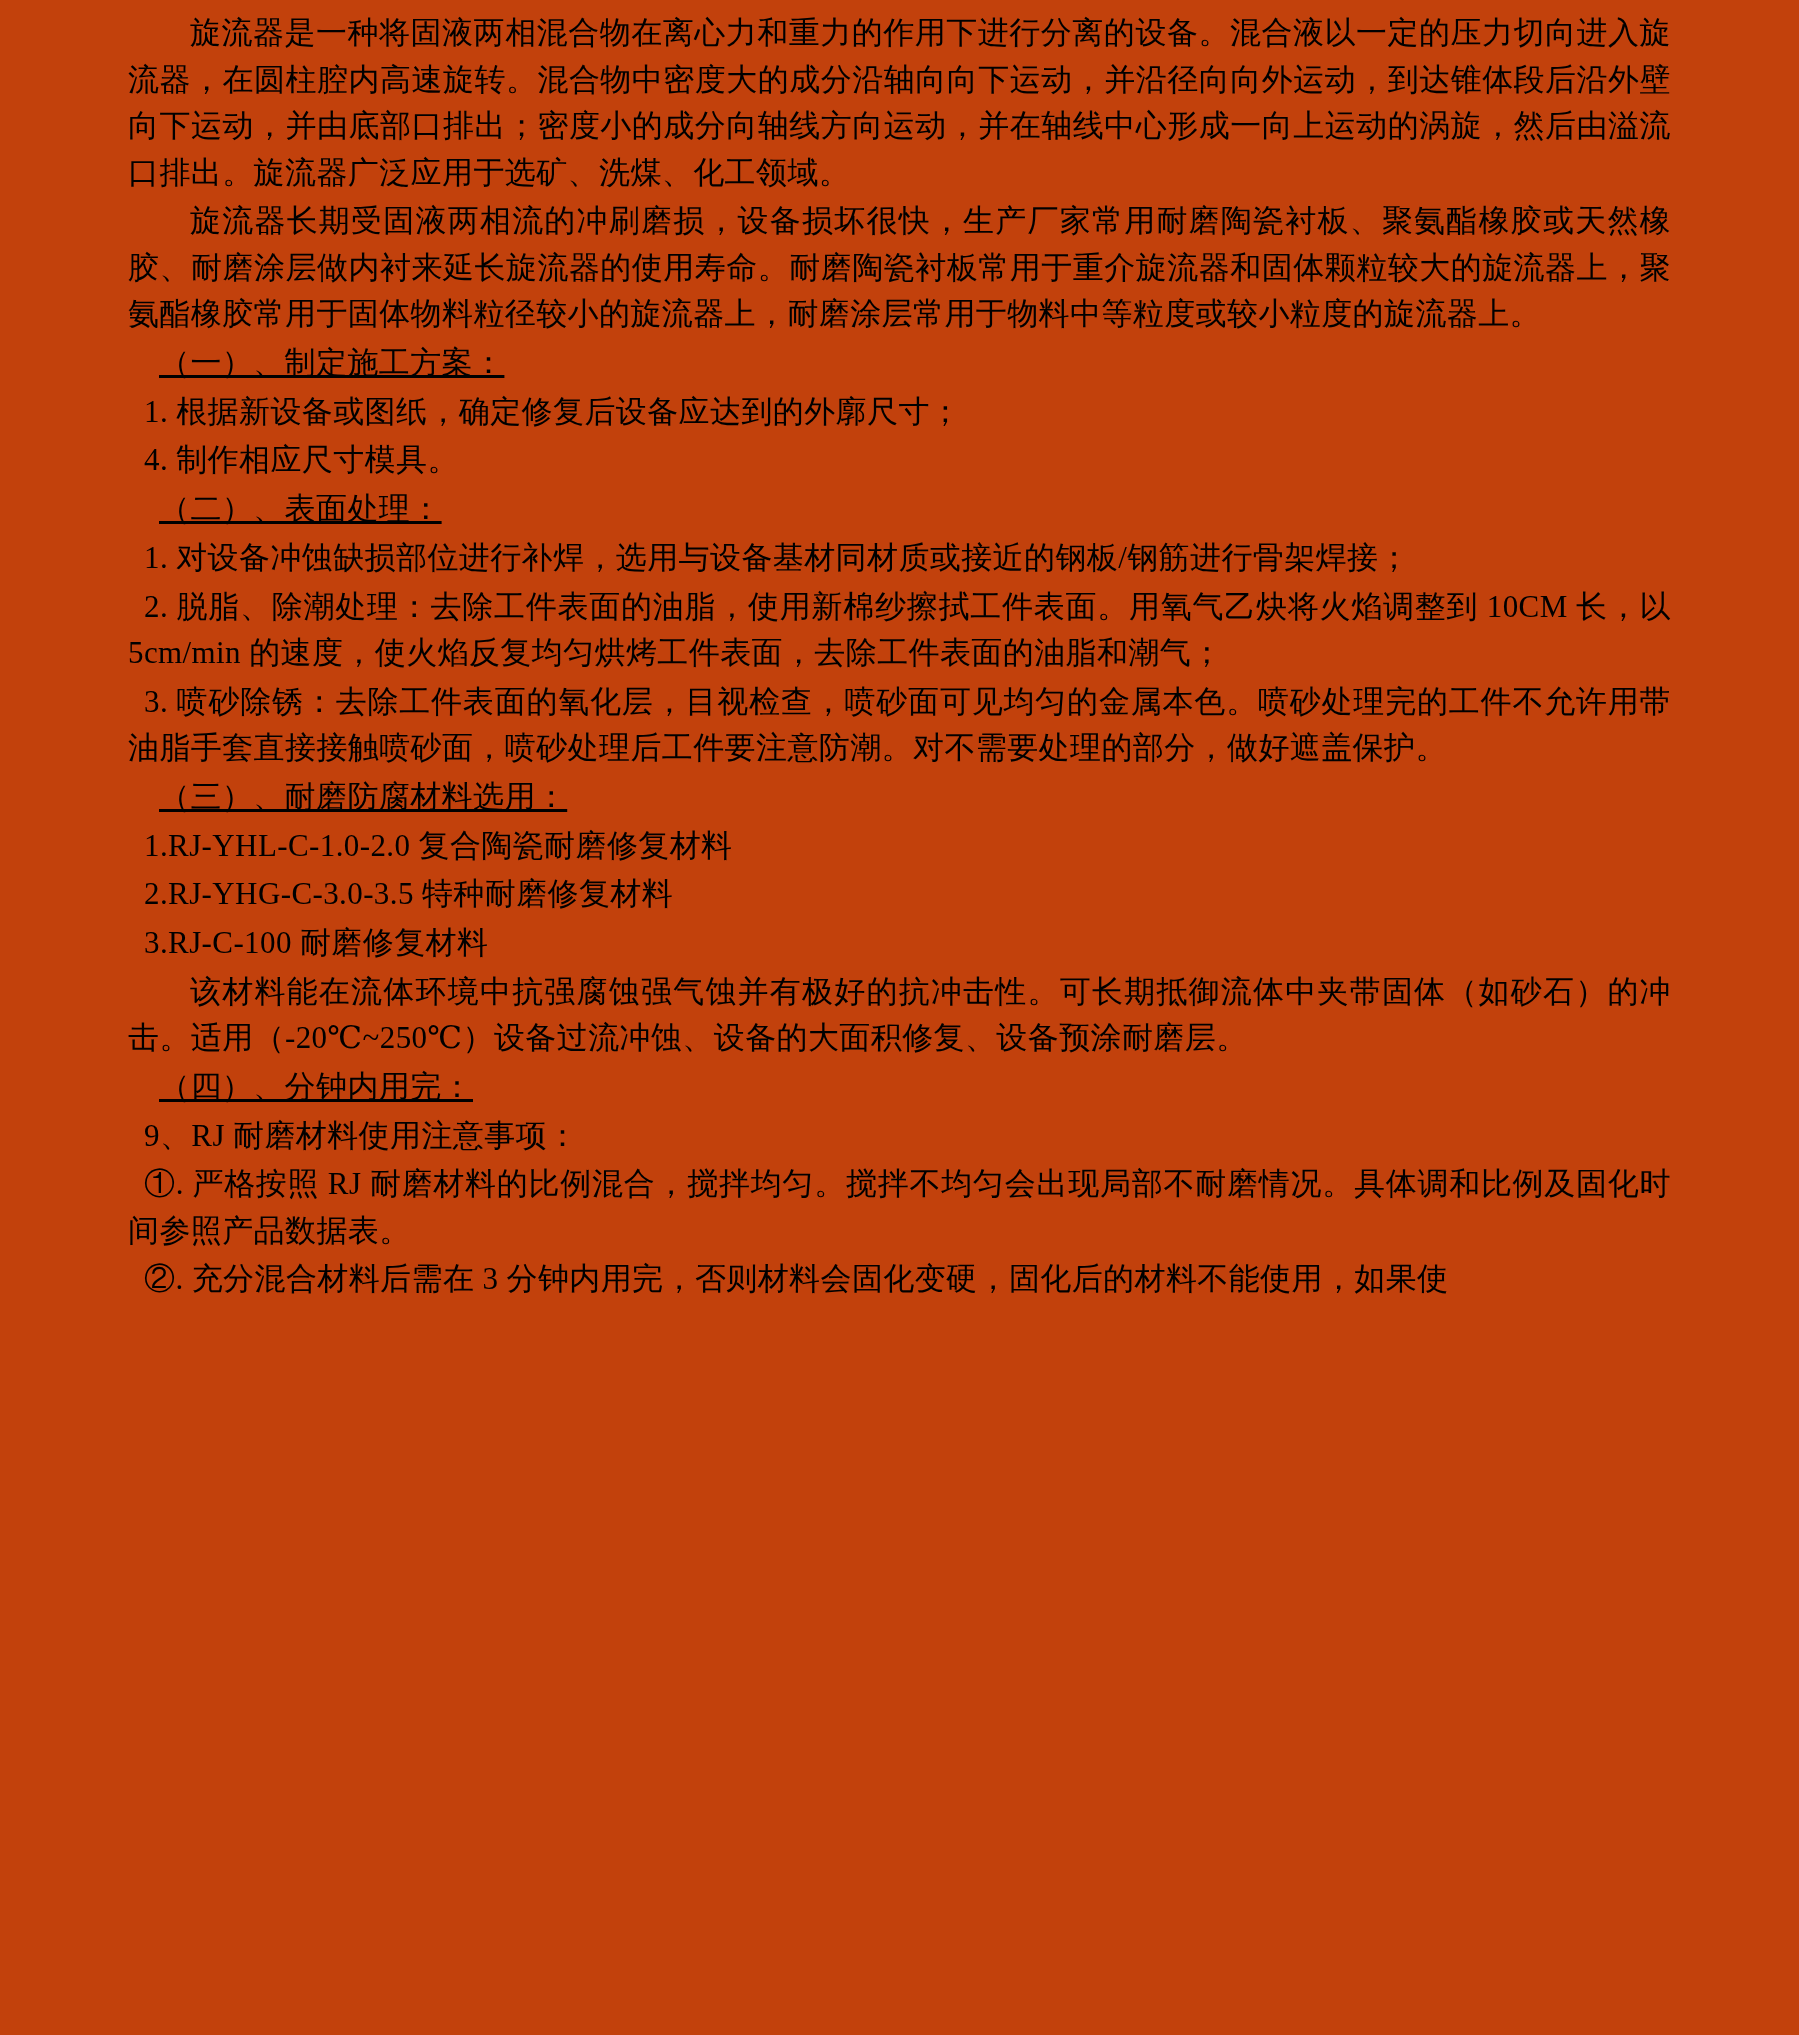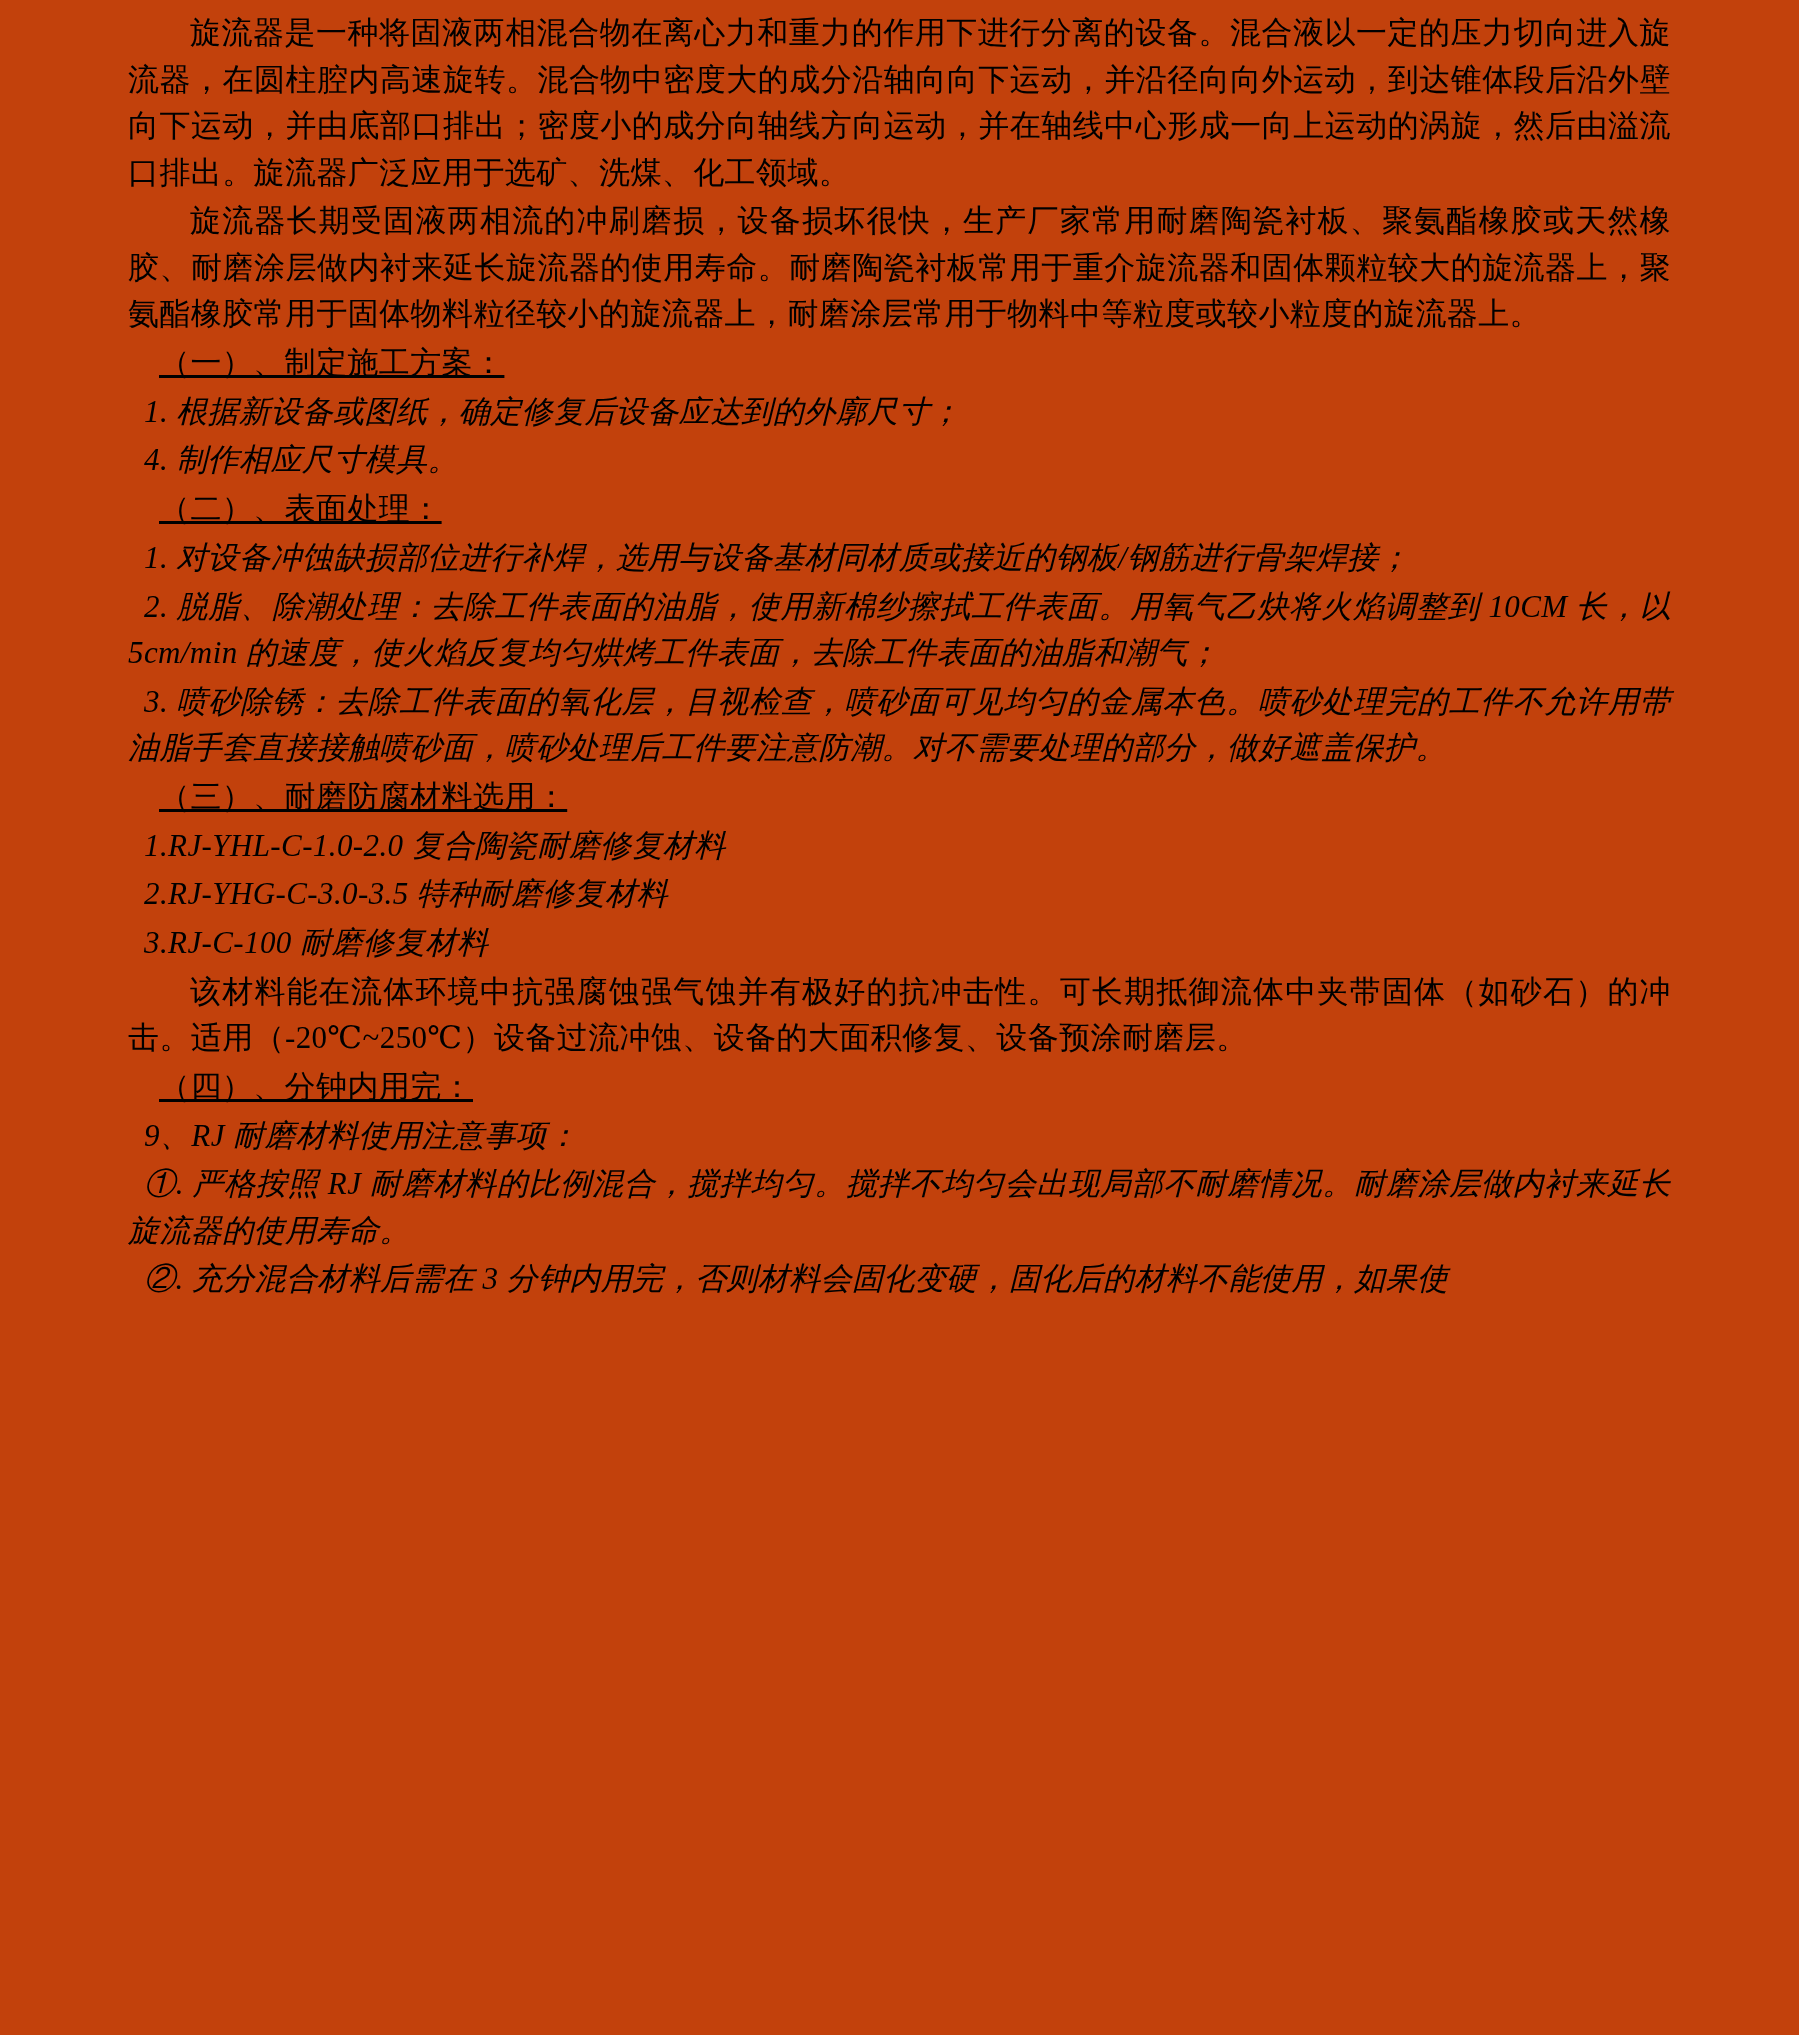--- a/index.html
+++ b/index.html
@@ -32,21 +32,20 @@
   }
   .indent2 {
     text-indent: 62px;
   }
   .indent1 {
     text-indent: 31px;
     text-decoration: underline;
   }
   .indent-half {
     text-indent: 16px;
-    font-style: italic;
   }
 </style>
 </head>
 <body>
 
 <div class="page">
   <div class="doc">
 
     <p class="indent2">旋流器是一种将固液两相混合物在离心力和重力的作用下进行分离的设备。混合液以一定的压力切向进入旋流器，在圆柱腔内高速旋转。混合物中密度大的成分沿轴向向下运动，并沿径向向外运动，到达锥体段后沿外壁向下运动，并由底部口排出；密度小的成分向轴线方向运动，并在轴线中心形成一向上运动的涡旋，然后由溢流口排出。旋流器广泛应用于选矿、洗煤、化工领域。</p>
     <p class="indent2">旋流器长期受固液两相流的冲刷磨损，设备损坏很快，生产厂家常用耐磨陶瓷衬板、聚氨酯橡胶或天然橡胶、耐磨涂层做内衬来延长旋流器的使用寿命。耐磨陶瓷衬板常用于重介旋流器和固体颗粒较大的旋流器上，聚氨酯橡胶常用于固体物料粒径较小的旋流器上，耐磨涂层常用于物料中等粒度或较小粒度的旋流器上。</p>
@@ -61,18 +60,18 @@
     <p class="indent-half">3. 喷砂除锈：去除工件表面的氧化层，目视检查，喷砂面可见均匀的金属本色。喷砂处理完的工件不允许用带油脂手套直接接触喷砂面，喷砂处理后工件要注意防潮。对不需要处理的部分，做好遮盖保护。</p>
 
     <p class="indent1">（三）、耐磨防腐材料选用：</p>
     <p class="indent-half">1.RJ-YHL-C-1.0-2.0 复合陶瓷耐磨修复材料</p>
     <p class="indent-half">2.RJ-YHG-C-3.0-3.5 特种耐磨修复材料</p>
     <p class="indent-half">3.RJ-C-100 耐磨修复材料</p>
     <p class="indent2">该材料能在流体环境中抗强腐蚀强气蚀并有极好的抗冲击性。可长期抵御流体中夹带固体（如砂石）的冲击。适用（-20℃~250℃）设备过流冲蚀、设备的大面积修复、设备预涂耐磨层。</p>
 
     <p class="indent1">（四）、分钟内用完：</p>
     <p class="indent-half">9、RJ 耐磨材料使用注意事项：</p>
-    <p class="indent-half">①. 严格按照 RJ 耐磨材料的比例混合，搅拌均匀。搅拌不均匀会出现局部不耐磨情况。耐磨涂层做内衬来延长旋流器的使用寿命。</p>
+    <p class="indent-half">①. 严格按照 RJ 耐磨材料的比例混合，搅拌均匀。搅拌不均匀会出现局部不耐磨情况。具体调和比例及固化时间参照产品数据表。</p>
     <p class="indent-half">②. 充分混合材料后需在 3 分钟内用完，否则材料会固化变硬，固化后的材料不能使用，如果使</p>
 
   </div>
 </div>
 
 
 </body></html>

